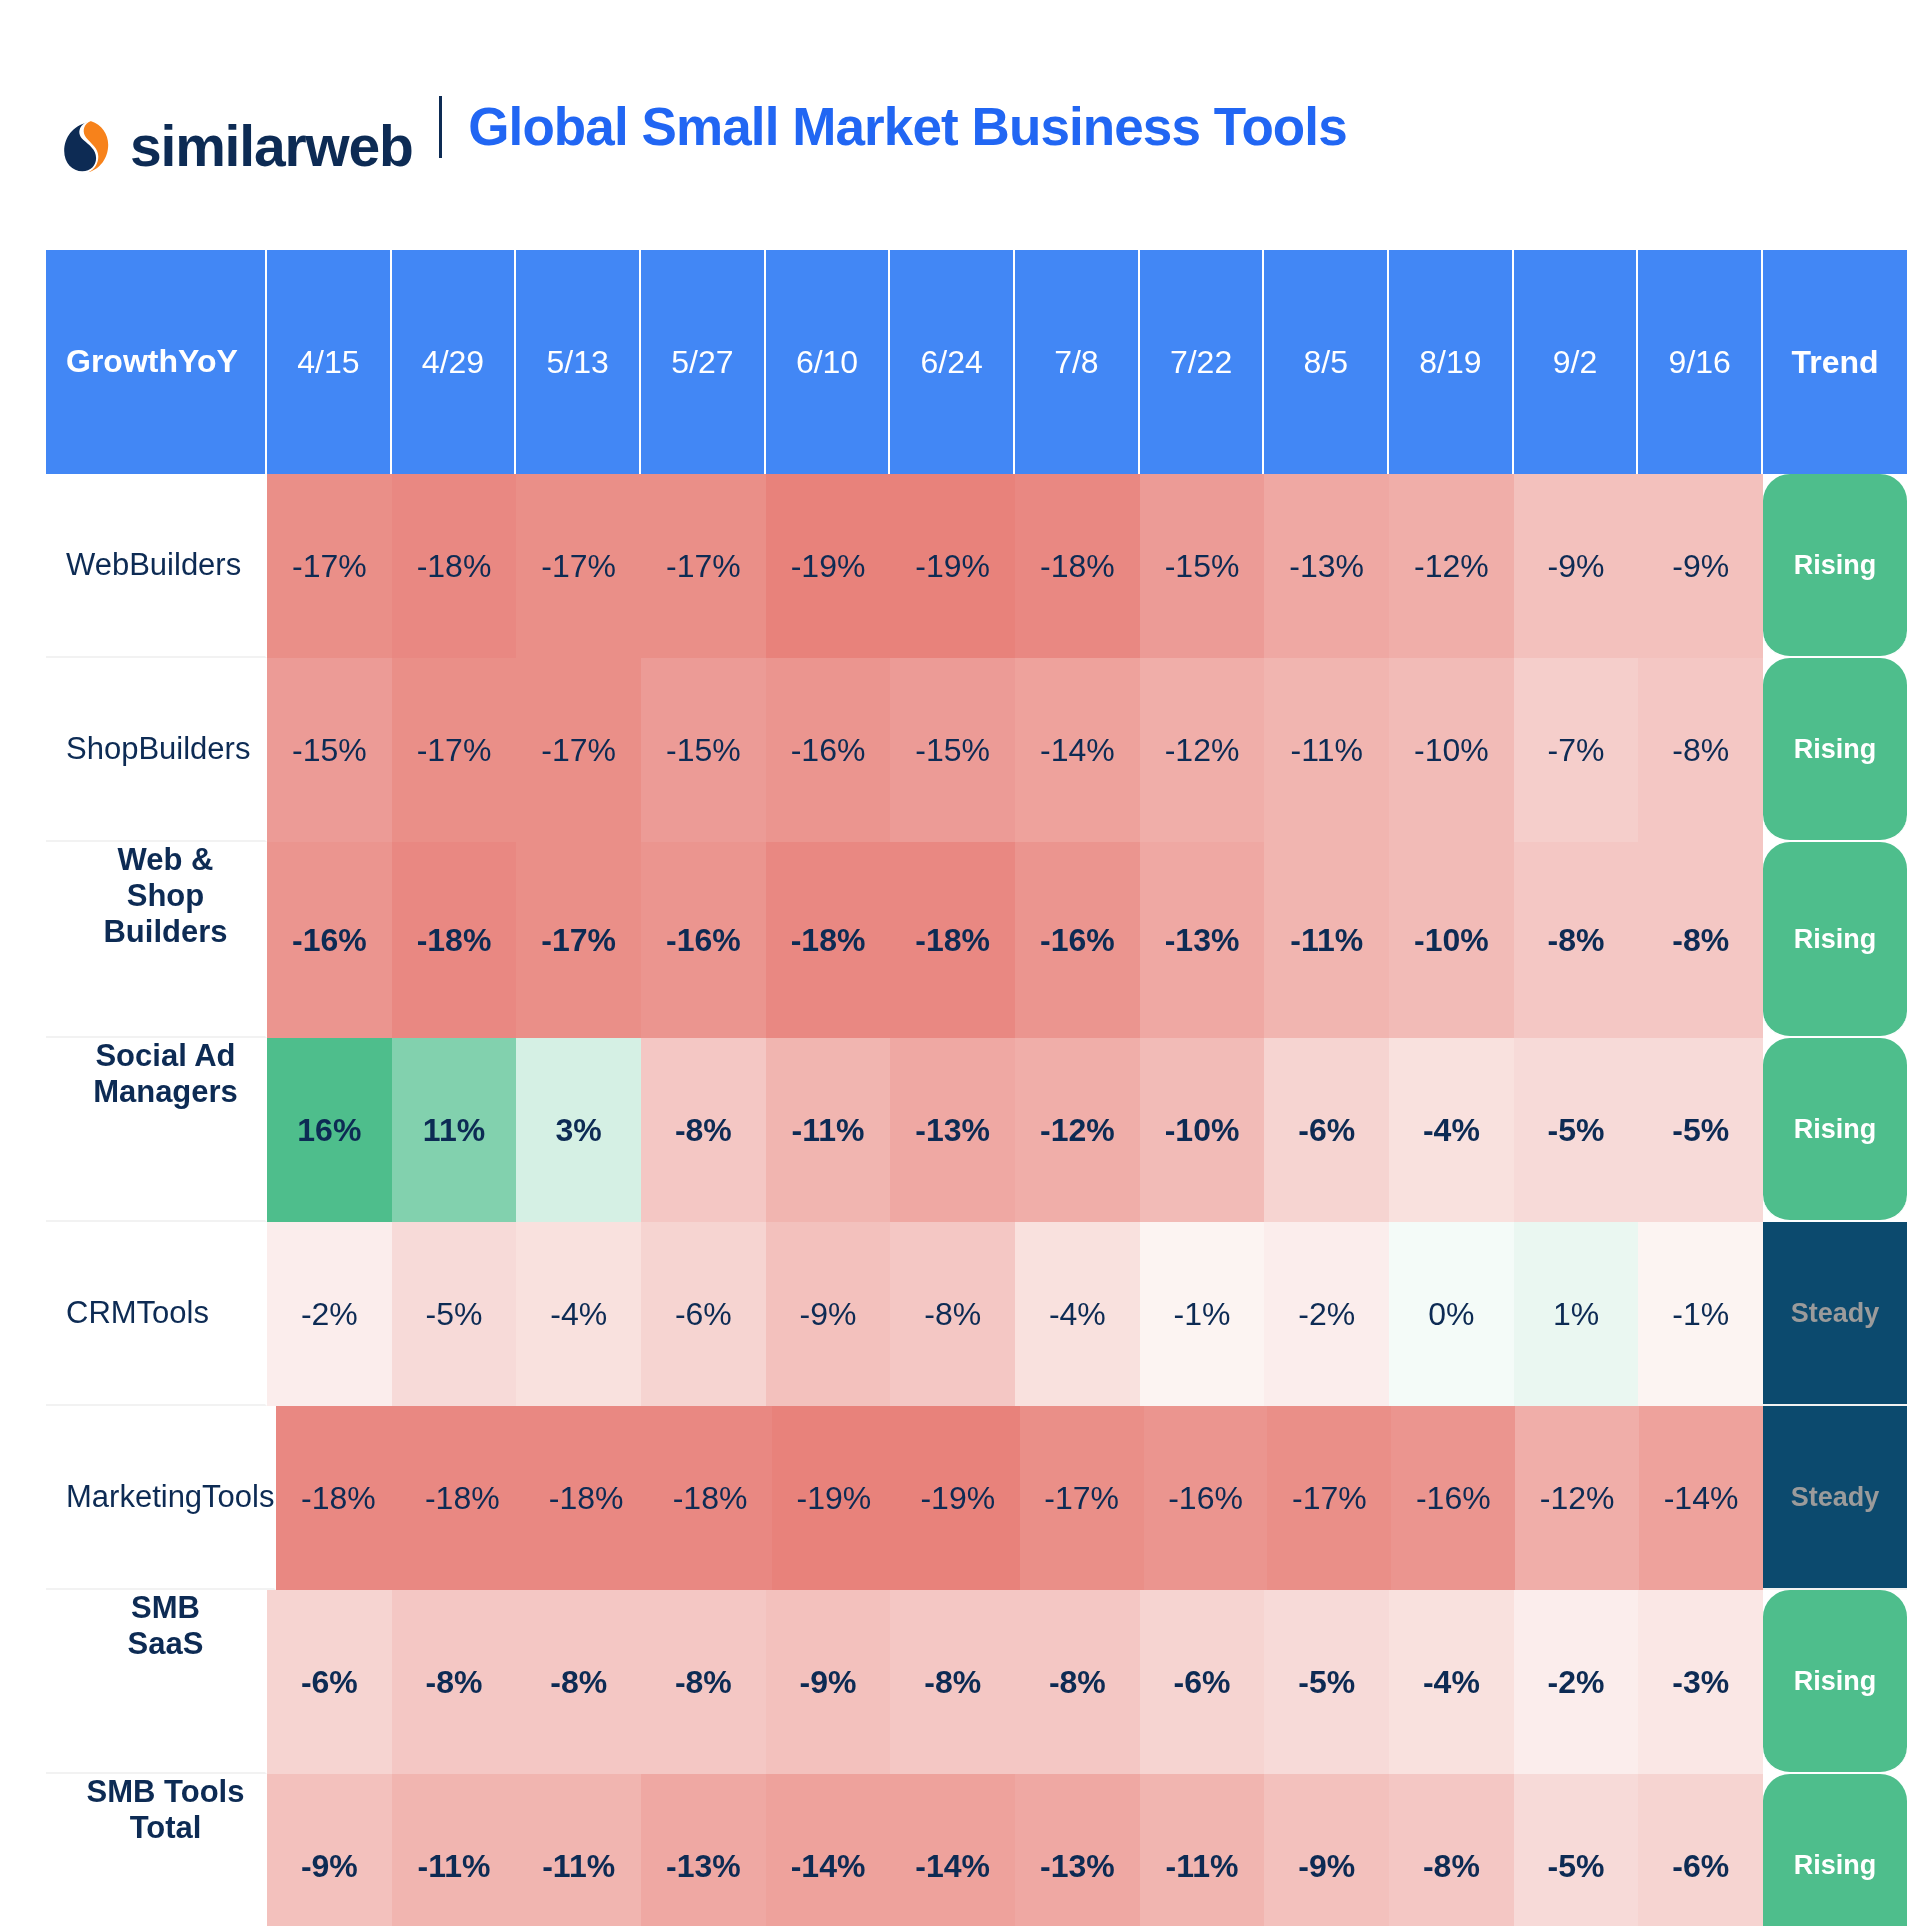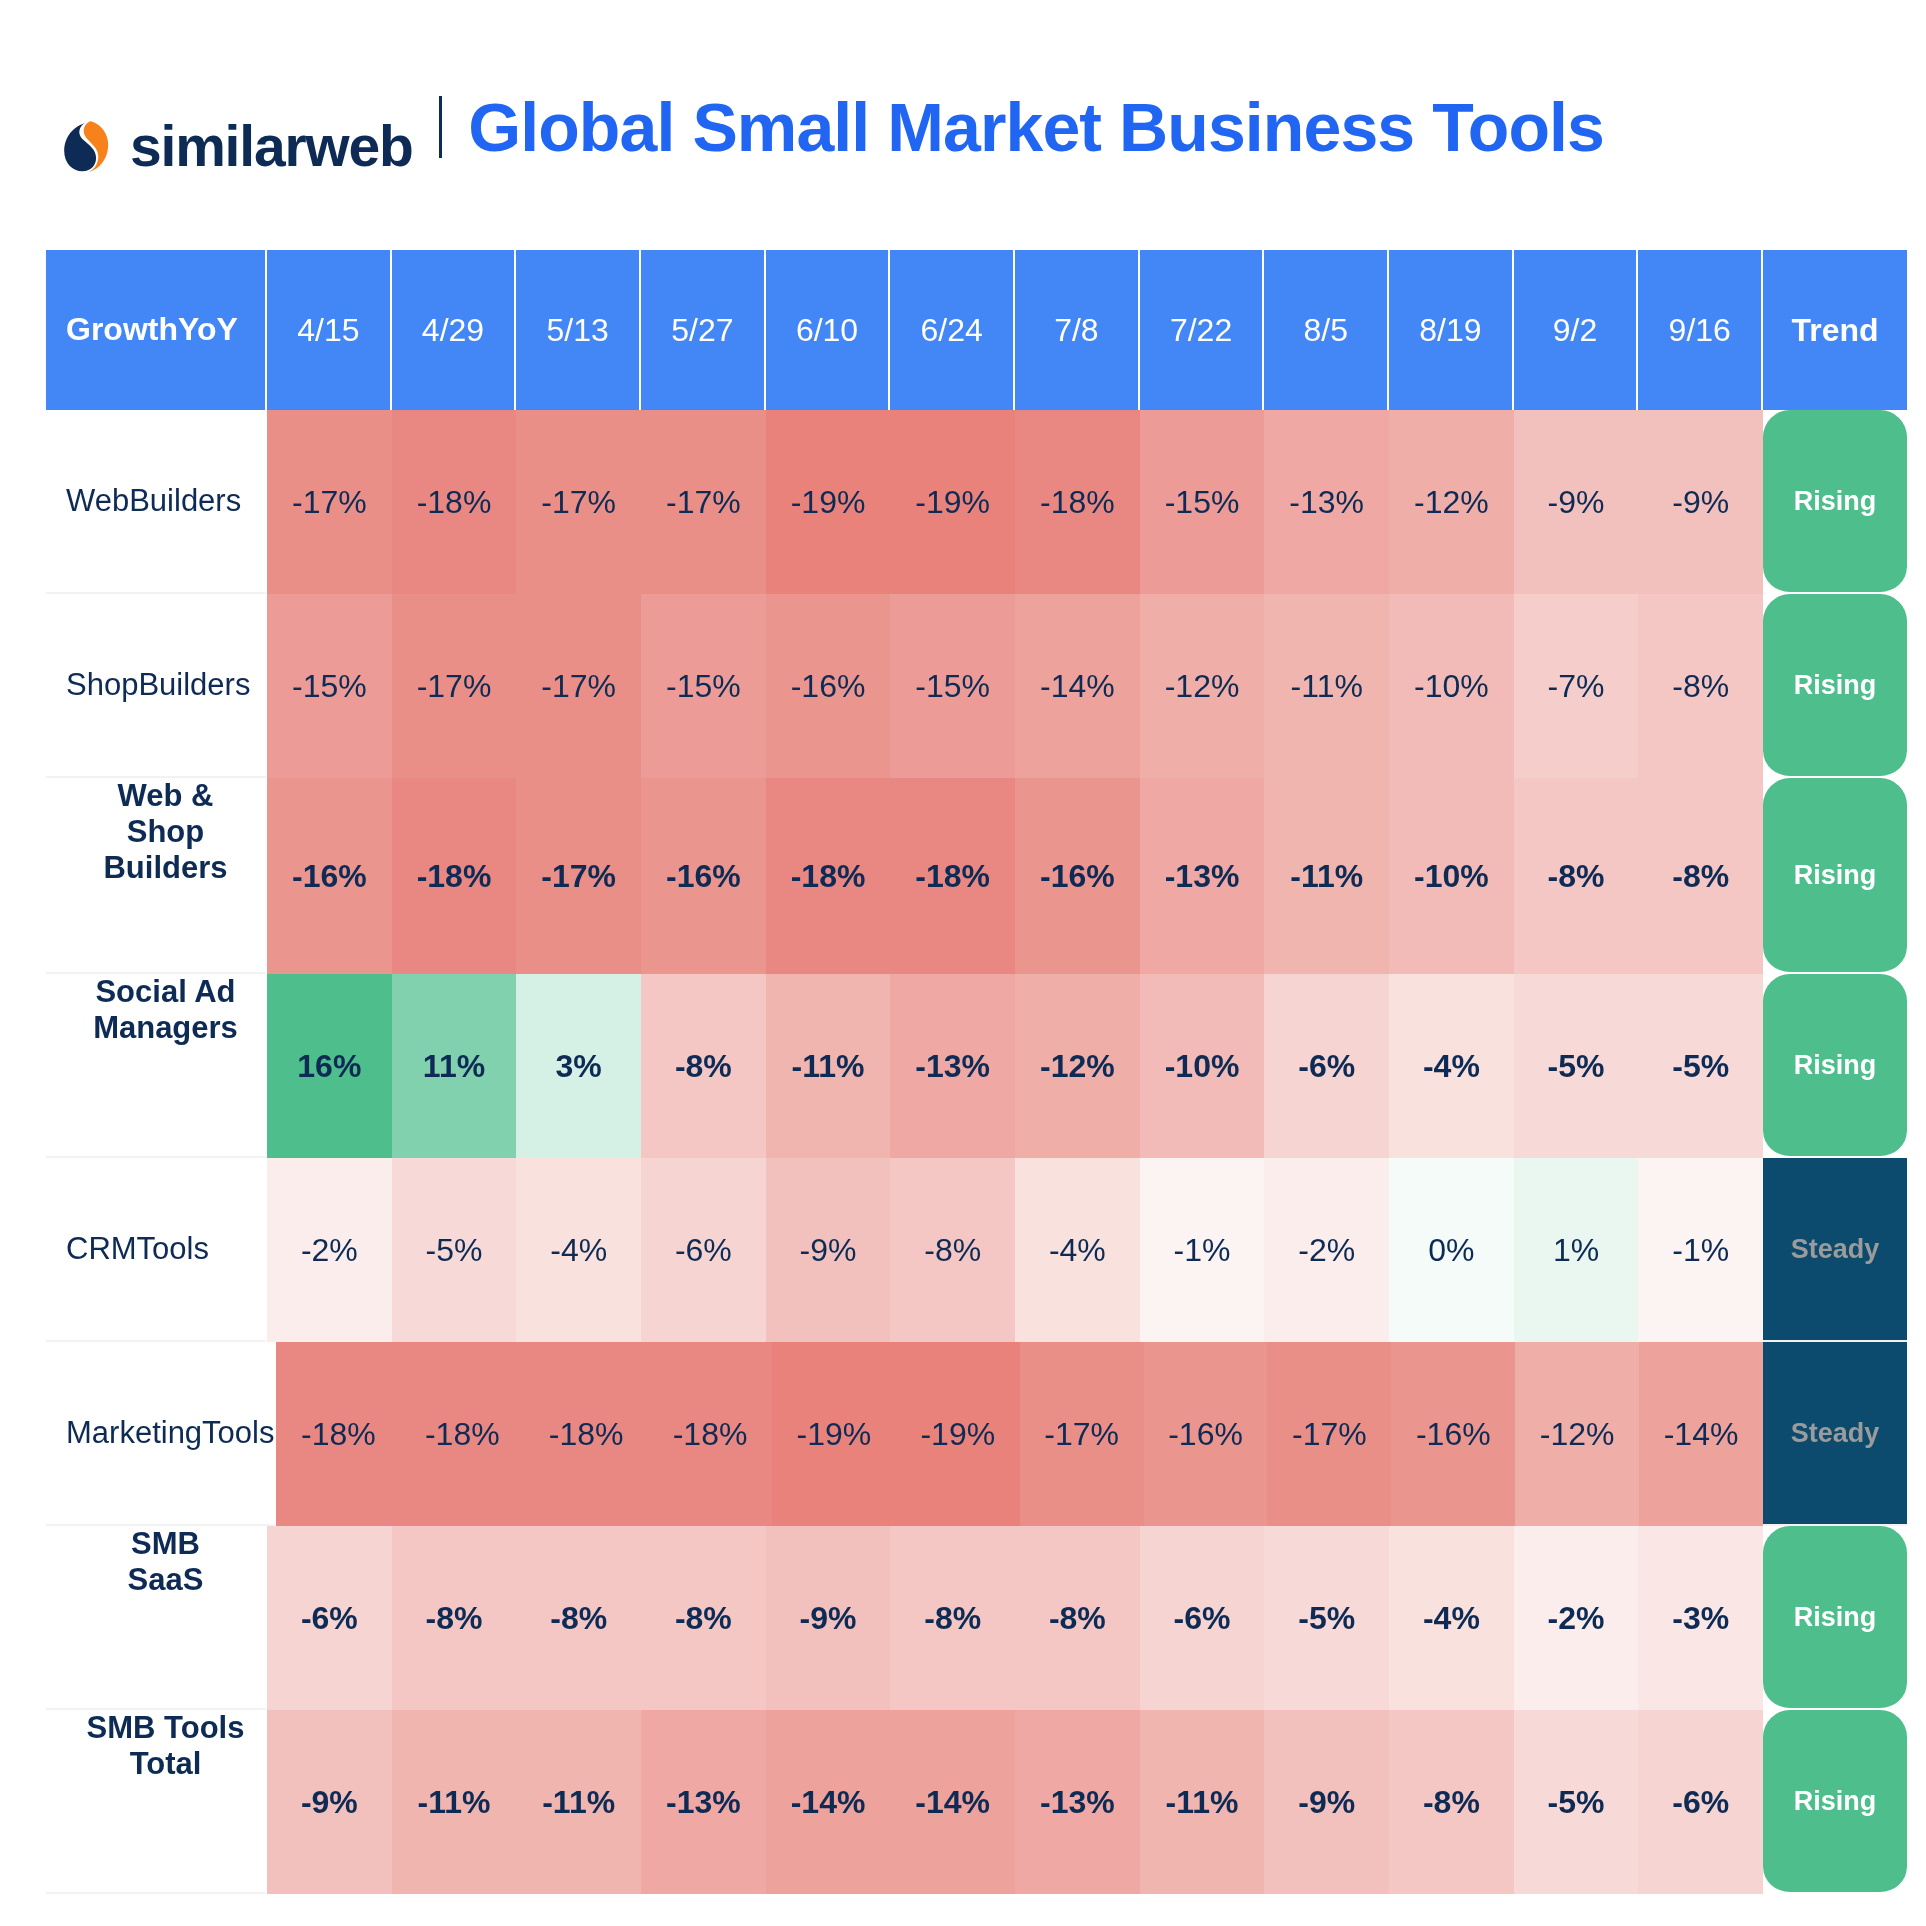--- a/index.html
+++ b/index.html
@@ -40,21 +40,21 @@
     white-space: nowrap;
   }
   .divider-bar {
     width: 3.6px;
     height: 62px;
     background: #0D2B54;
     margin: 0 26px 0 26px;
     flex: 0 0 auto;
   }
   .deck-title {
-    font-size: 68px;
+    font-size: 53px;
     font-weight: 700;
     color: #2166F3;
     letter-spacing: -0.9px;
     line-height: 1;
     white-space: nowrap;
   }
 
   
   .grid {
     position: absolute;
@@ -64,21 +64,21 @@
     display: flex;
     flex-direction: column;
   }
   .row { display: flex; width: 100%; }
 
   .c-label { flex: 0 0 221px; }
   .c-val   { flex: 1 1 0; }
   .c-trend { flex: 0 0 144px; }
 
   
-  .hrow { height: 160px; }
+  .hrow { height: 224px; }
   .hcell {
     background: #4287F5;
     color: #ffffff;
     display: flex;
     align-items: center;
     border-right: 2.4px solid #ffffff;
   }
   .hcell.first {
     padding-left: 20px;
     font-weight: 700;

